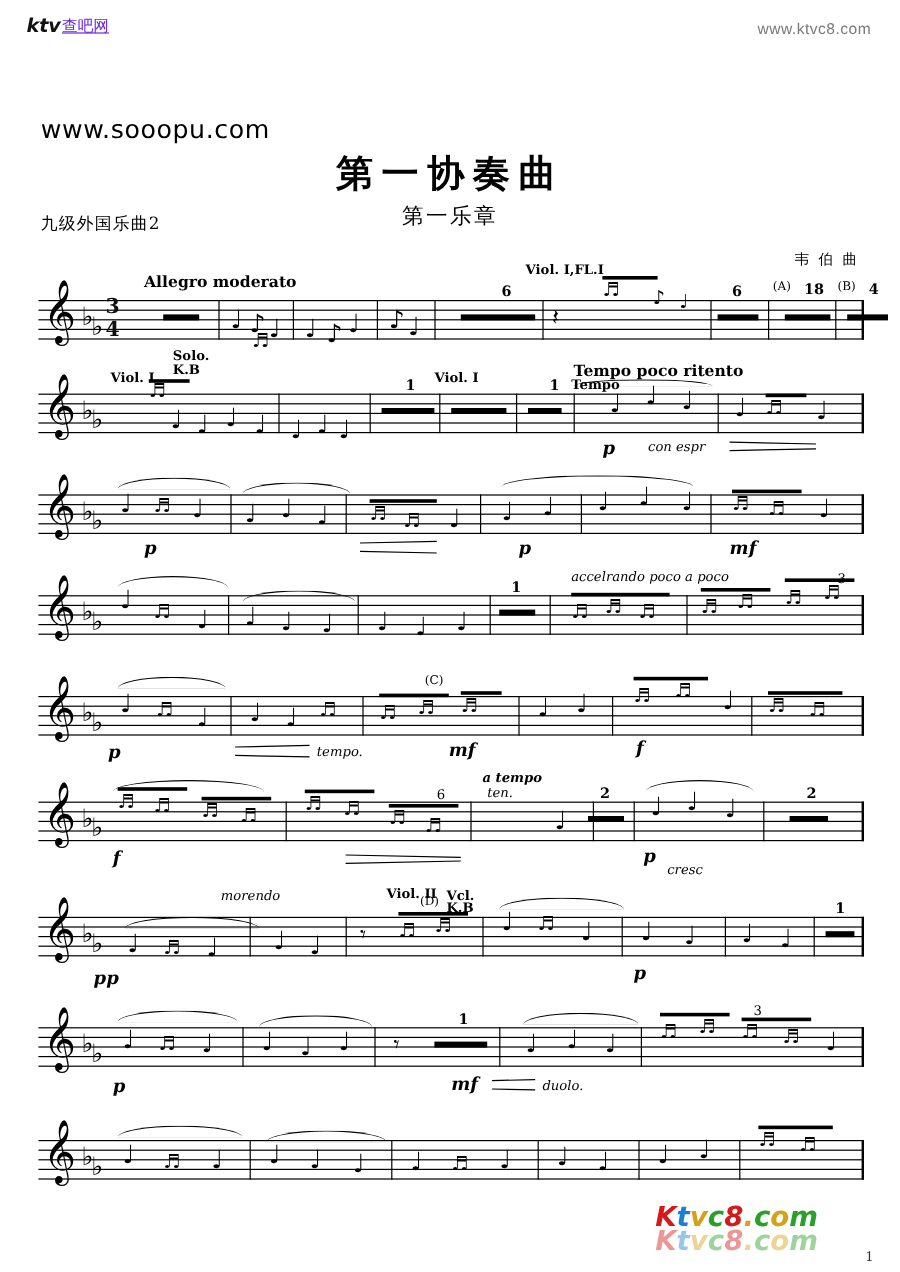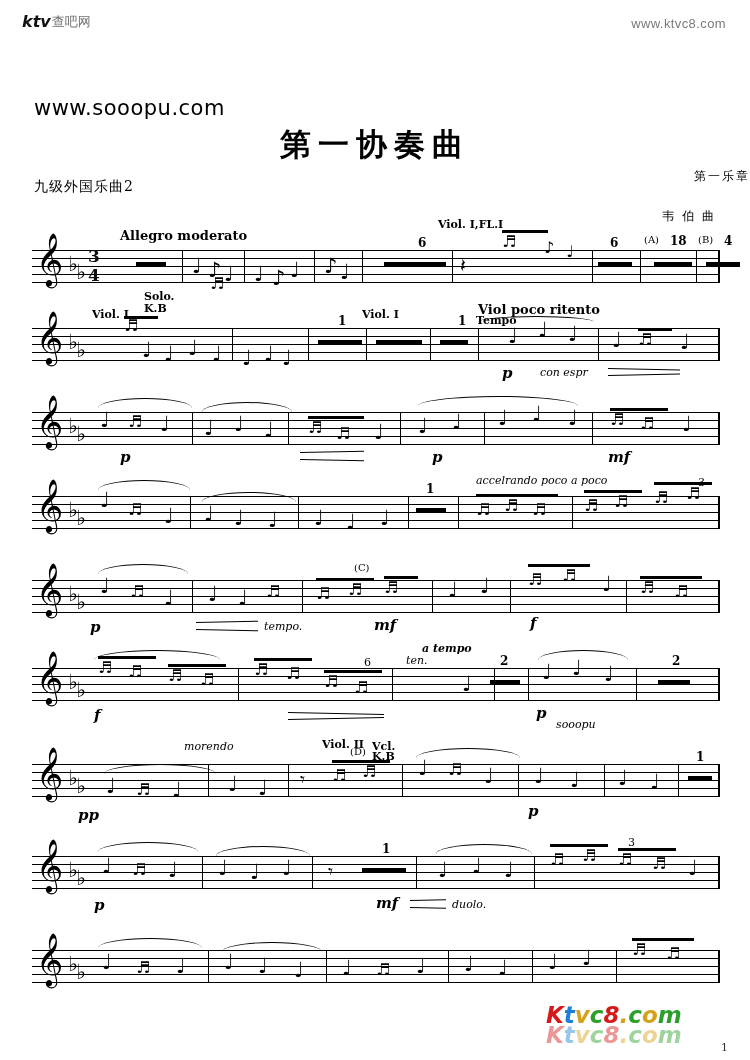--- a/index.html
+++ b/index.html
@@ -33,23 +33,24 @@
     font-size: 15px;
     letter-spacing: 0px;
   }
   .ktv-logo .ktv {
     color: #111;
     font-weight: bold;
     font-style: italic;
     font-size: 16px;
   }
   .ktv-logo .cn {
-    color: #737373;
+    color: #6d28d9;
     font-size: 13px;
     margin-left: 1px;
+    text-decoration: underline;
   }
   .top-right-url {
     position: absolute;
     right: 24px;
     top: 16px;
     font-family: "Liberation Sans", sans-serif;
     font-size: 13px;
     color: #7a7a7a;
     letter-spacing: 0.4px;
   }
@@ -74,23 +75,23 @@
     font-weight: bold;
     font-size: 31px;
     letter-spacing: 7px;
     color: #000;
   }
   .sub-title {
     position: absolute;
     top: 168px;
     left: 0;
     width: 750px;
-    text-align: right;
-    font-family: "DejaVu Serif", serif;
-    font-size: 12px;
+    text-align: center;
+    font-family: "DejaVu Serif", serif;
+    font-size: 18px;
     letter-spacing: 2px;
     color: #000;
   }
   .grade-label {
     position: absolute;
     left: 34px;
     top: 178px;
     font-family: "DejaVu Serif", serif;
     font-size: 14px;
     letter-spacing: 1px;
@@ -386,21 +387,21 @@
         <div class="line l1"></div>
         <div class="line l2"></div>
         <div class="line l3"></div>
         <div class="line l4"></div>
     </div>
     <div class="clef">𝄞</div>
     <div class="keysig" style="left:36px; top:4px;">♭</div>
     <div class="keysig" style="left:44px; top:12px;">♭</div>
 
     <div class="term bold" style="left:60px; top:-20px;">Viol. I</div>
-    <div class="tempo" style="left:446px; top:-26px;">Viol poco ritento</div>
+    <div class="tempo" style="left:446px; top:-26px;">Tempo poco ritento</div>
     <div class="slur" style="left:446px; top:-12px; width:116px; height:5px;"></div>
 
     <div class="note small" style="left:92px; top:-10px;">♬</div>
     <div class="beam" style="left:92px; top:-12px; width:34px;"></div>
     <div class="note" style="left:110px; top:12px;">♩</div>
     <div class="note" style="left:132px; top:16px;">♩</div>
     <div class="note" style="left:156px; top:10px;">♩</div>
     <div class="note" style="left:180px; top:16px;">♩</div>
     <div class="barline" style="left:200px;"></div>
     <div class="note" style="left:210px; top:20px;">♩</div>
@@ -608,42 +609,42 @@
 
     <div class="note small" style="left:222px; top:-6px;">♬</div>
     <div class="note small" style="left:254px; top:-2px;">♬</div>
     <div class="beam" style="left:222px; top:-10px; width:58px;"></div>
     <div class="note small" style="left:292px; top:6px;">♬</div>
     <div class="note small" style="left:322px; top:12px;">♬</div>
     <div class="beam" style="left:292px; top:2px; width:58px;"></div>
     <div class="term" style="left:332px; top:-12px;">6</div>
     <div class="barline" style="left:360px;"></div>
 
-    <div class="term it bold" style="left:390px; top:-26px;">a tempo</div>
+    <div class="term it bold" style="left:370px; top:-26px;">a tempo</div>
     <div class="term it" style="left:374px; top:-14px;">ten.</div>
     <div class="note" style="left:430px; top:6px;">♩</div>
     <div class="barline" style="left:462px;"></div>
 
     <div class="mmnum" style="left:468px; top:-14px;">2</div>
     <div class="mmrest" style="left:458px; top:12px; width:30px;"></div>
     <div class="barline" style="left:496px;"></div>
 
     <div class="note" style="left:510px; top:-6px;">♩</div>
     <div class="note" style="left:540px; top:-10px;">♩</div>
     <div class="note" style="left:572px; top:-4px;">♩</div>
     <div class="slur" style="left:506px; top:-18px; width:90px;"></div>
     <div class="barline" style="left:604px;"></div>
 
     <div class="mmnum" style="left:640px; top:-14px;">2</div>
     <div class="mmrest" style="left:626px; top:12px; width:32px;"></div>
     <div class="barline thick" style="left:686px;"></div>
 
     <div class="dyn" style="left:62px; top:38px;">f</div>
     <div class="dyn" style="left:504px; top:36px;">p</div>
-    <div class="term it" style="left:524px; top:50px;">sooopu</div>
+    <div class="term it" style="left:524px; top:50px;">cresc</div>
     <div class="hair dim" style="left:256px; top:44px; width:96px;"></div>
   </div>
 
   <div class="system" style="top:764px;">
     <div class="staff">
       <div class="line l0"></div>
         <div class="line l1"></div>
         <div class="line l2"></div>
         <div class="line l3"></div>
         <div class="line l4"></div>

